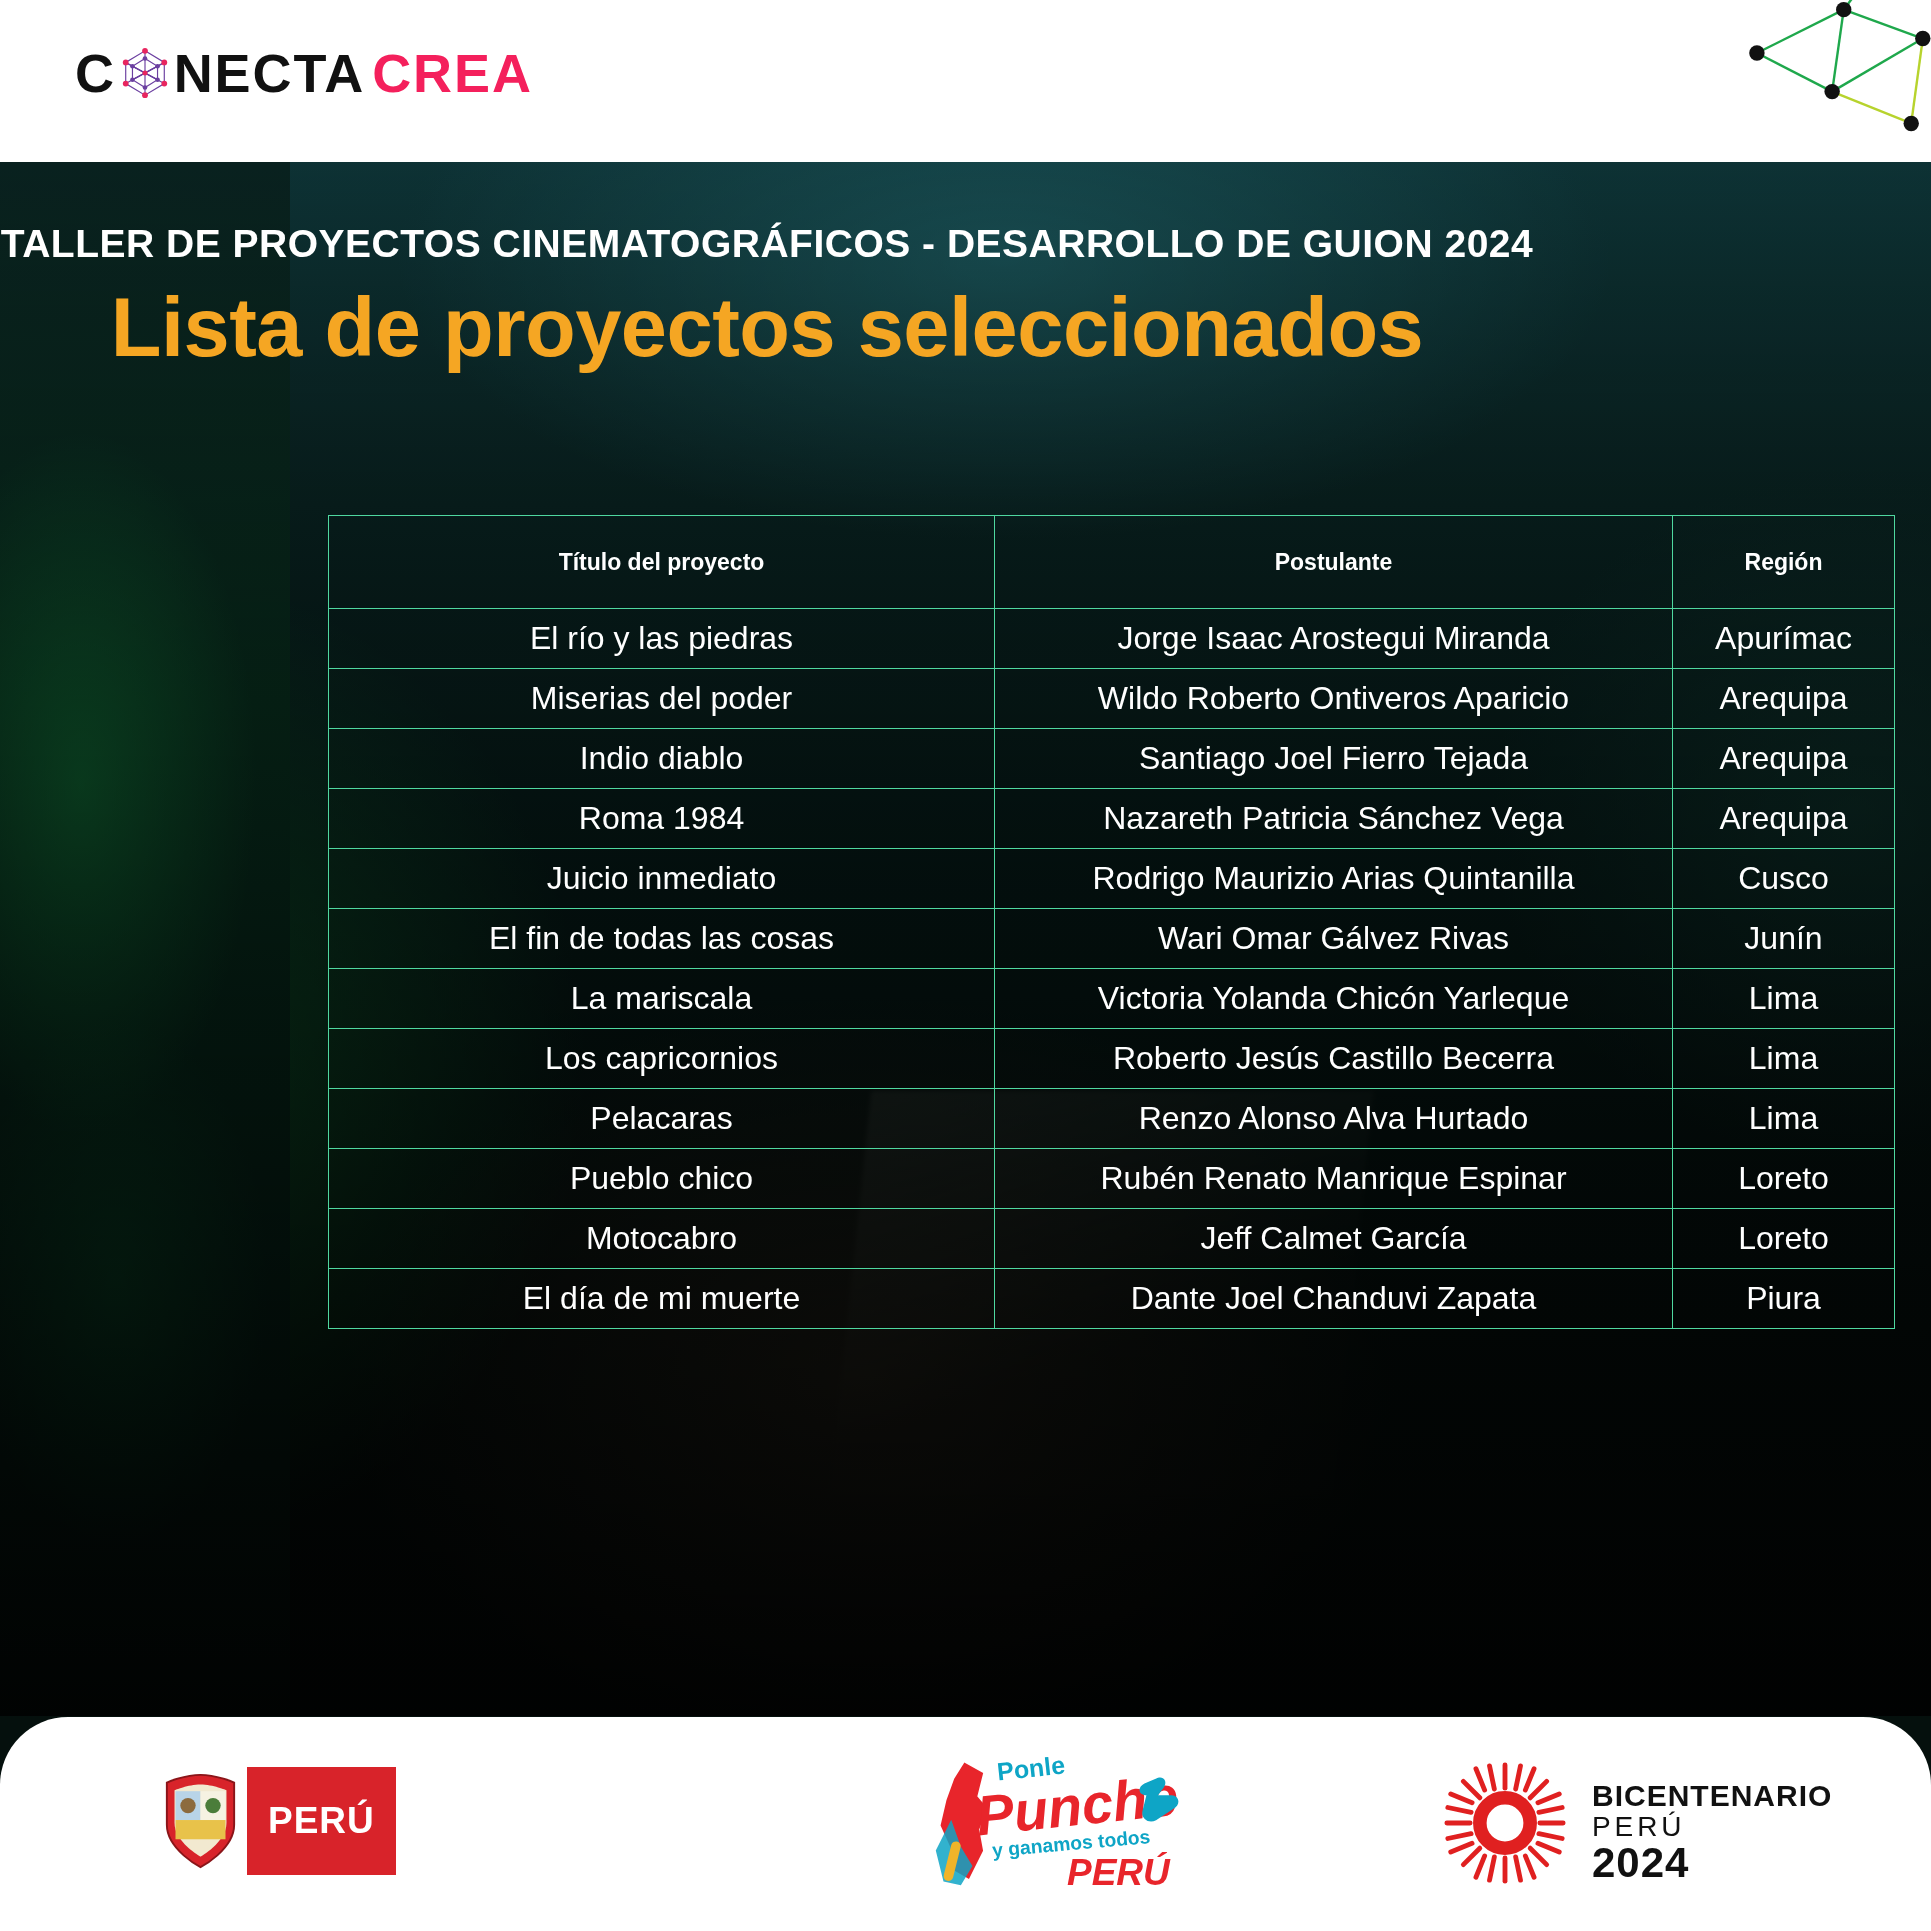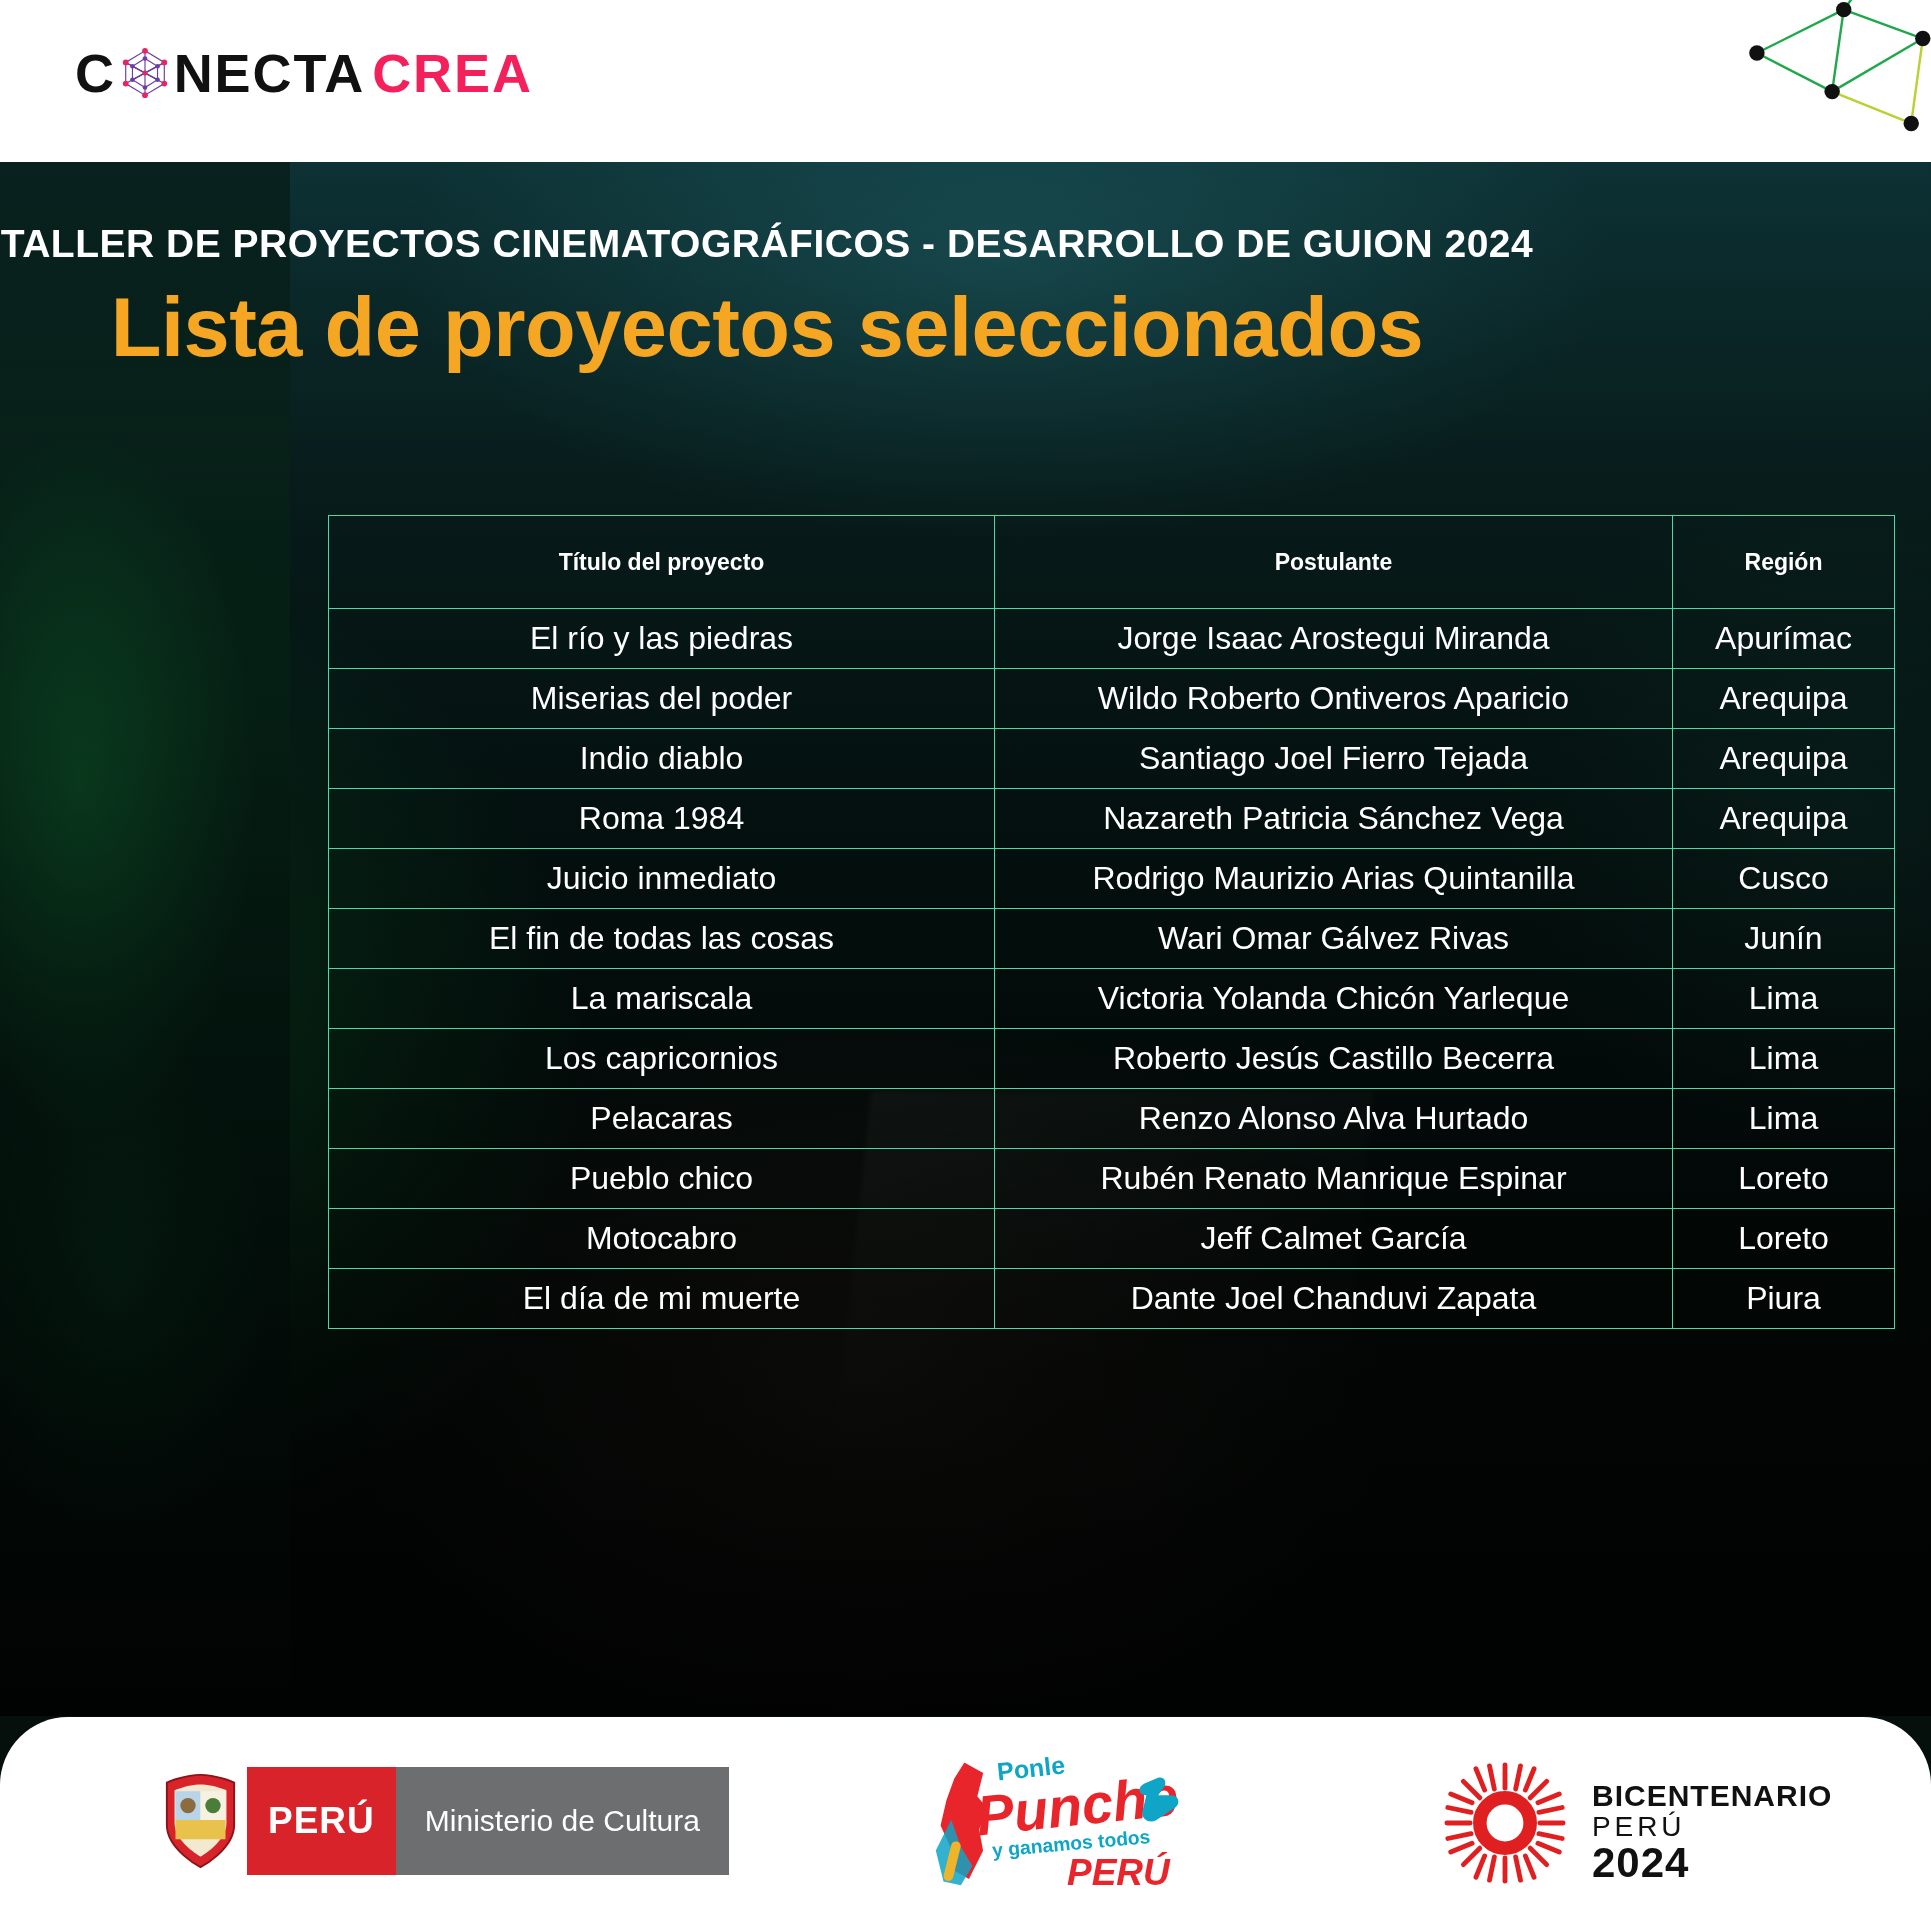--- a/index.html
+++ b/index.html
@@ -342,21 +342,20 @@
             <path d="M43 4 C60 4 78 12 78 12 L78 56 C78 82 43 100 43 100 C43 100 8 82 8 56 L8 12 C8 12 26 4 43 4 Z" fill="#d8232a" stroke="#8a1519" stroke-width="2"></path>
             <path d="M43 14 C56 14 70 20 70 20 L70 54 C70 74 43 89 43 89 C43 89 16 74 16 54 L16 20 C16 20 30 14 43 14 Z" fill="#f2e9d0"></path>
             <rect x="17" y="21" width="26" height="30" fill="#b8d4e8"></rect>
             <rect x="43" y="21" width="26" height="30" fill="#f6f2e2"></rect>
             <rect x="17" y="51" width="52" height="20" fill="#e8c24a"></rect>
             <circle cx="30" cy="36" r="8" fill="#8c6b3e"></circle>
             <circle cx="56" cy="36" r="8" fill="#4b7d3a"></circle>
           </svg>
         </div>
         <div class="peru-red">PERÚ</div>
-        <div class="mincul-gray">Ministerio de Cultura</div>
       </div>
 
       <div class="punche">
         <svg width="97" height="135" viewBox="0 0 100 140" style="position:absolute;left:0;top:5.8px;">
           <path d="M44 6 L62 16 L56 40 L66 52 L58 74 L62 96 L48 124 L34 116 L30 92 L20 70 L26 44 L34 22 Z" fill="#e8252b" stroke="#e8252b" stroke-width="2"></path>
           <path d="M30 64 L14 96 L22 128 L40 132 L52 112 L40 92 Z" fill="#0ea5c6" opacity="0.85"></path>
           <rect x="26" y="86" width="10" height="42" rx="5" fill="#f0b429" transform="rotate(14 31 107)"></rect>
         </svg>
         <div class="punche-txt1">Ponle</div>
         <div class="punche-txt2">Punche</div>

